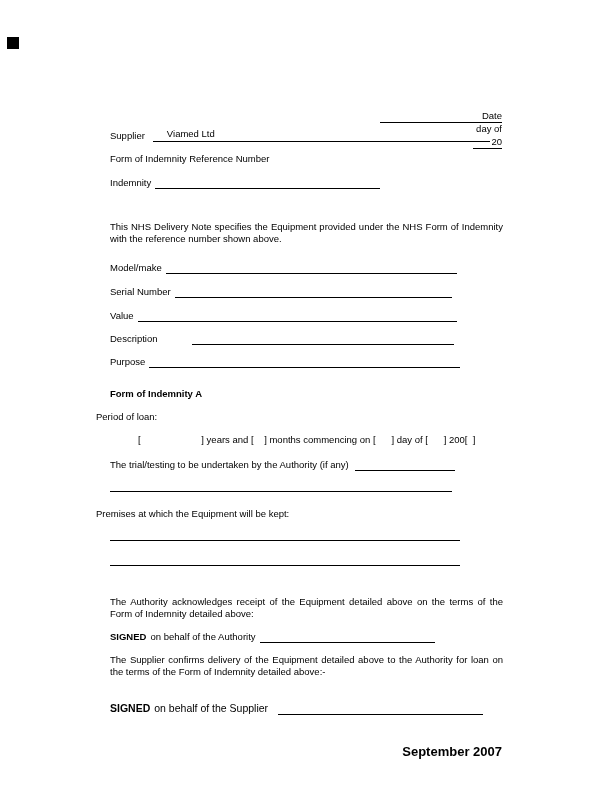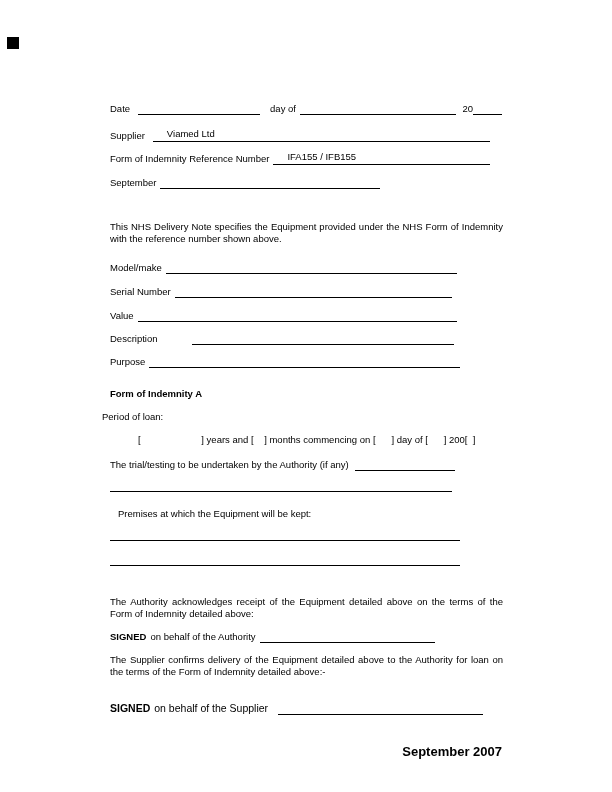--- a/index.html
+++ b/index.html
@@ -38,36 +38,36 @@
     position:absolute; left:110px; width:393px;
     text-align:justify; line-height:11.5px;
   }
   .solo-line {
     position:absolute; left:110px;
     border-bottom:1px solid #000; height:0;
   }
   .bold { font-weight:bold; }
   .brackets { white-space:pre; position:absolute; left:110px; }
   .heading { position:absolute; left:110px; font-weight:bold;text-align:center; }
-  .plain { position:absolute; left:102px; }
+  .plain { position:absolute; left:96px; }
   .signed-supplier-row { font-size:10.5px; height:15px; line-height:14px; }
   .footer {
     position:absolute; right:110px; top:744px;
     font-weight:bold; font-size:13px;
   }
 </style>
 </head>
 <body>
 
 <div class="page">
 
   <div class="corner-mark"></div>
 
 
-  <div class="row" style="top:102px; width:392px;">
+  <div class="row" style="top:110px; width:392px;flex-direction:column;">
     <span class="lbl">Date</span>
     <span class="gap8"></span>
     <span class="fill" style="width:122px;"></span>
     <span class="gap10"></span>
     <span class="lbl">day of</span>
     <span class="gap4"></span>
     <span class="fill grow"></span>
     <span class="gap6"></span>
     <span class="lbl">20</span>
     <span class="fill" style="width:29px;"></span>
@@ -75,25 +75,24 @@
 
   <div class="row" style="top:129px; width:380px;">
     <span class="lbl">Supplier</span>
     <span class="gap8"></span>
     <span class="fill grow"><span class="fill-value">Viamed Ltd</span></span>
   </div>
 
   <div class="row" style="top:152px; width:380px;">
     <span class="lbl">Form of Indemnity Reference Number</span>
     <span class="gap4"></span>
-    <span class="fill grow"><span class="fill-value">IFA155 / IFB155</span></span>
   </div>
 
   <div class="row" style="top:176px; width:270px;">
-    <span class="lbl">September</span>
+    <span class="lbl">Indemnity</span>
     <span class="gap4"></span>
     <span class="fill grow"></span>
   </div>
 
   <div class="para" style="top:221px;">This NHS Delivery Note specifies the Equipment provided under the NHS Form of Indemnity with the reference number shown above.</div>
 
   <div class="row" style="top:261px; width:347px;">
     <span class="lbl">Model/make</span>
     <span class="gap4"></span>
     <span class="fill grow"></span>
@@ -123,21 +122,21 @@
   <div class="plain" style="top:411px;">Period of loan:</div>
   <div class="brackets" style="top:434px;padding-left:28px;">[                       ] years and [    ] months commencing on [      ] day of [      ] 200[  ]</div>
 
   <div class="row" style="top:458px; width:345px;text-align:right;">
     <span class="lbl">The trial/testing to be undertaken by the Authority (if any)</span>
     <span class="gap6"></span>
     <span class="fill grow"></span>
   </div>
   <div class="solo-line" style="top:491px; width:342px;"></div>
 
-  <div class="plain" style="top:508px;margin-left:16px;">Premises at which the Equipment will be kept:</div>
+  <div class="plain" style="top:508px;">Premises at which the Equipment will be kept:</div>
   <div class="solo-line" style="top:540px; width:350px;"></div>
   <div class="solo-line" style="top:565px; width:350px;"></div>
 
   <div class="para" style="top:596px;">The Authority acknowledges receipt of the Equipment detailed above on the terms of the Form of Indemnity detailed above:</div>
 
   <div class="row" style="top:630px; width:325px;">
     <span class="lbl bold">SIGNED</span>
     <span class="gap4"></span>
     <span class="lbl">on behalf of the Authority</span>
     <span class="gap4"></span>

